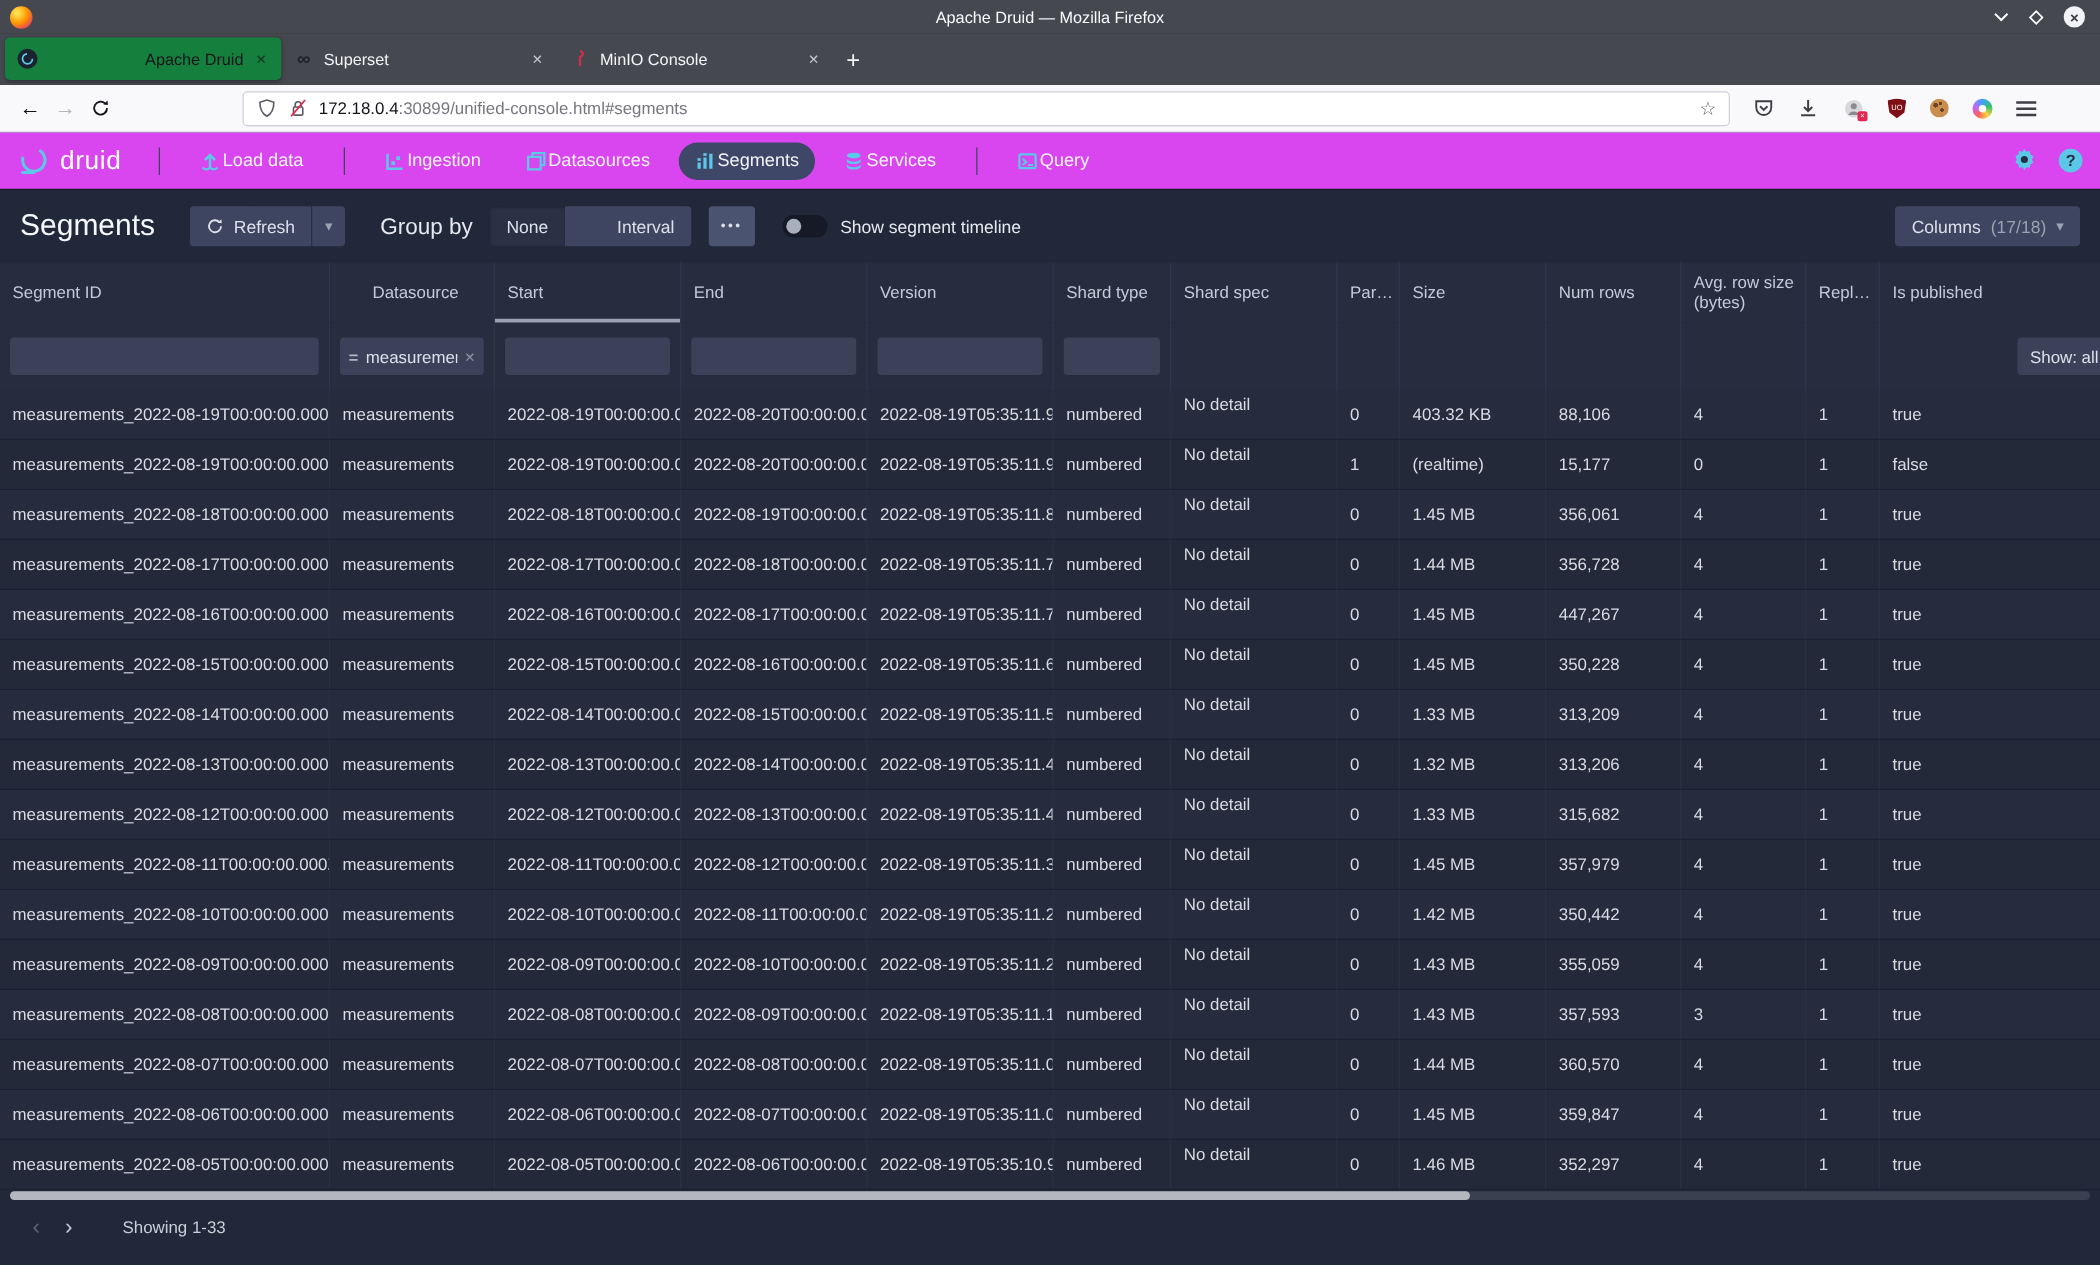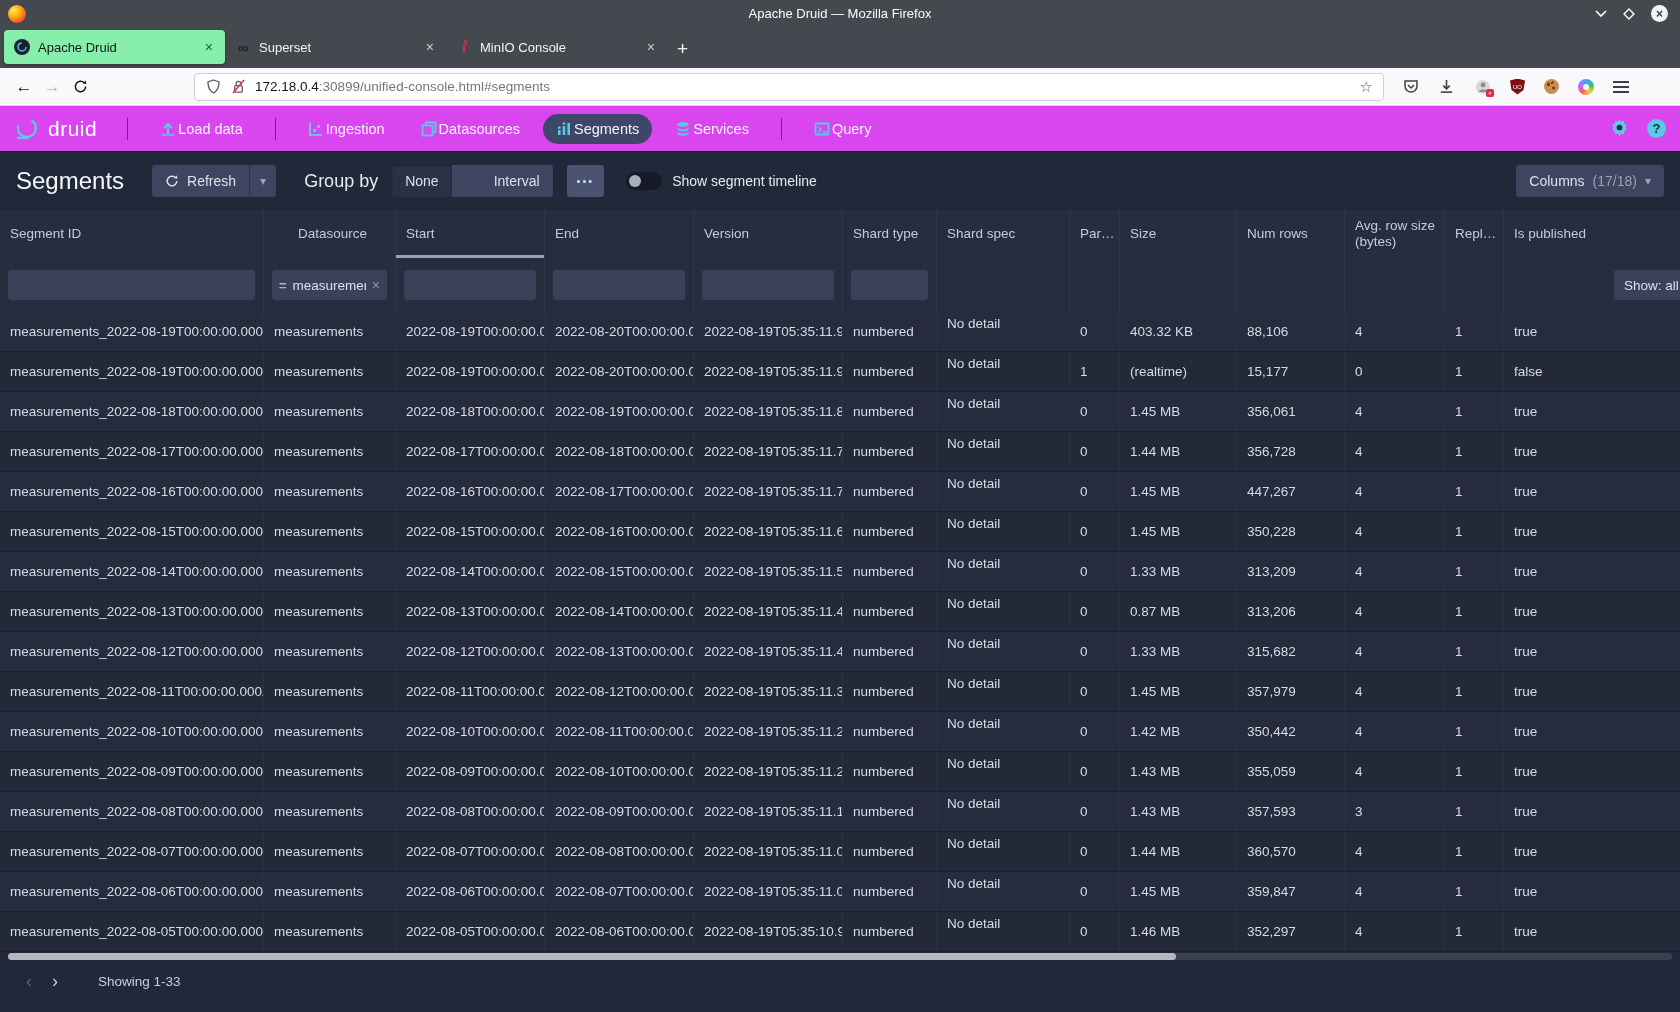--- a/index.html
+++ b/index.html
@@ -13,21 +13,21 @@
     background:radial-gradient(circle at 32% 30%, #ffe14d 8%, #ff9400 48%, #e3366e 85%, #b5007f 100%); }
   .win-title { position:absolute; left:0; right:0; text-align:center; color:#fbfbfe; font-size:13px; }
   .win-controls { margin-left:auto; display:flex; align-items:center; gap:16px; padding-right:12px; z-index:2; }
   .wc { color:#fbfbfe; font-size:13px; line-height:1; display:flex; align-items:center; justify-content:center; }
   .wc-close { width:17px; height:17px; background:#f2f3f5; color:#3a3d42; border-radius:50%; font-size:12px; font-weight:bold; }
 
   
   .tabstrip { height:41px; background:#45494f; display:flex; align-items:flex-end; padding:0 4px; flex:none; }
   .tab { height:34px; width:221px; display:flex; align-items:center; gap:8px; padding:0 10px;
     border-radius:4px; margin-bottom:4px; color:#f4f4f5; font-size:13px; position:relative; }
-  .tab.active { background:#86efac; color:#15141a; box-shadow:0 1px 3px rgba(0,0,0,.3); }
+  .tab.active { background:#15803d; color:#15141a; box-shadow:0 1px 3px rgba(0,0,0,.3);text-align:right; }
   .tab .tab-title { flex:1; white-space:nowrap; overflow:hidden; }
   .tab .tab-close { font-size:14px; color:inherit; opacity:.75; padding:0 2px; }
   .favicon { width:16px; height:16px; flex:none; display:flex; align-items:center; justify-content:center; }
   .fav-druid { border-radius:50%; background:#1d2230; }
   .newtab { color:#f4f4f5; font-size:19px; margin:0 0 8px 10px; }
 
   
   .urlbar { height:38px; background:#f9f9fb; display:flex; align-items:center; padding:0 10px; flex:none;
     border-bottom:1px solid #d7d7de; }
   .nav-btn { width:28px; height:28px; display:flex; align-items:center; justify-content:center;
@@ -502,21 +502,21 @@
         </div>
         <div class="tr">
           <div class="td col-segment_id">measurements_2022-08-13T00:00:00.000Z...</div>
           <div class="td col-datasource">measurements</div>
           <div class="td col-start">2022-08-13T00:00:00.0...</div>
           <div class="td col-end">2022-08-14T00:00:00.0...</div>
           <div class="td col-version">2022-08-19T05:35:11.4...</div>
           <div class="td col-shard_type">numbered</div>
           <div class="td col-shard_spec top">No detail</div>
           <div class="td col-partition">0</div>
-          <div class="td col-size">0.87 MB</div>
+          <div class="td col-size">1.32 MB</div>
           <div class="td col-num_rows">313,206</div>
           <div class="td col-avg_row_size">4</div>
           <div class="td col-replication">1</div>
           <div class="td col-is_published">true</div>
         </div>
         <div class="tr">
           <div class="td col-segment_id">measurements_2022-08-12T00:00:00.000Z...</div>
           <div class="td col-datasource">measurements</div>
           <div class="td col-start">2022-08-12T00:00:00.0...</div>
           <div class="td col-end">2022-08-13T00:00:00.0...</div>

